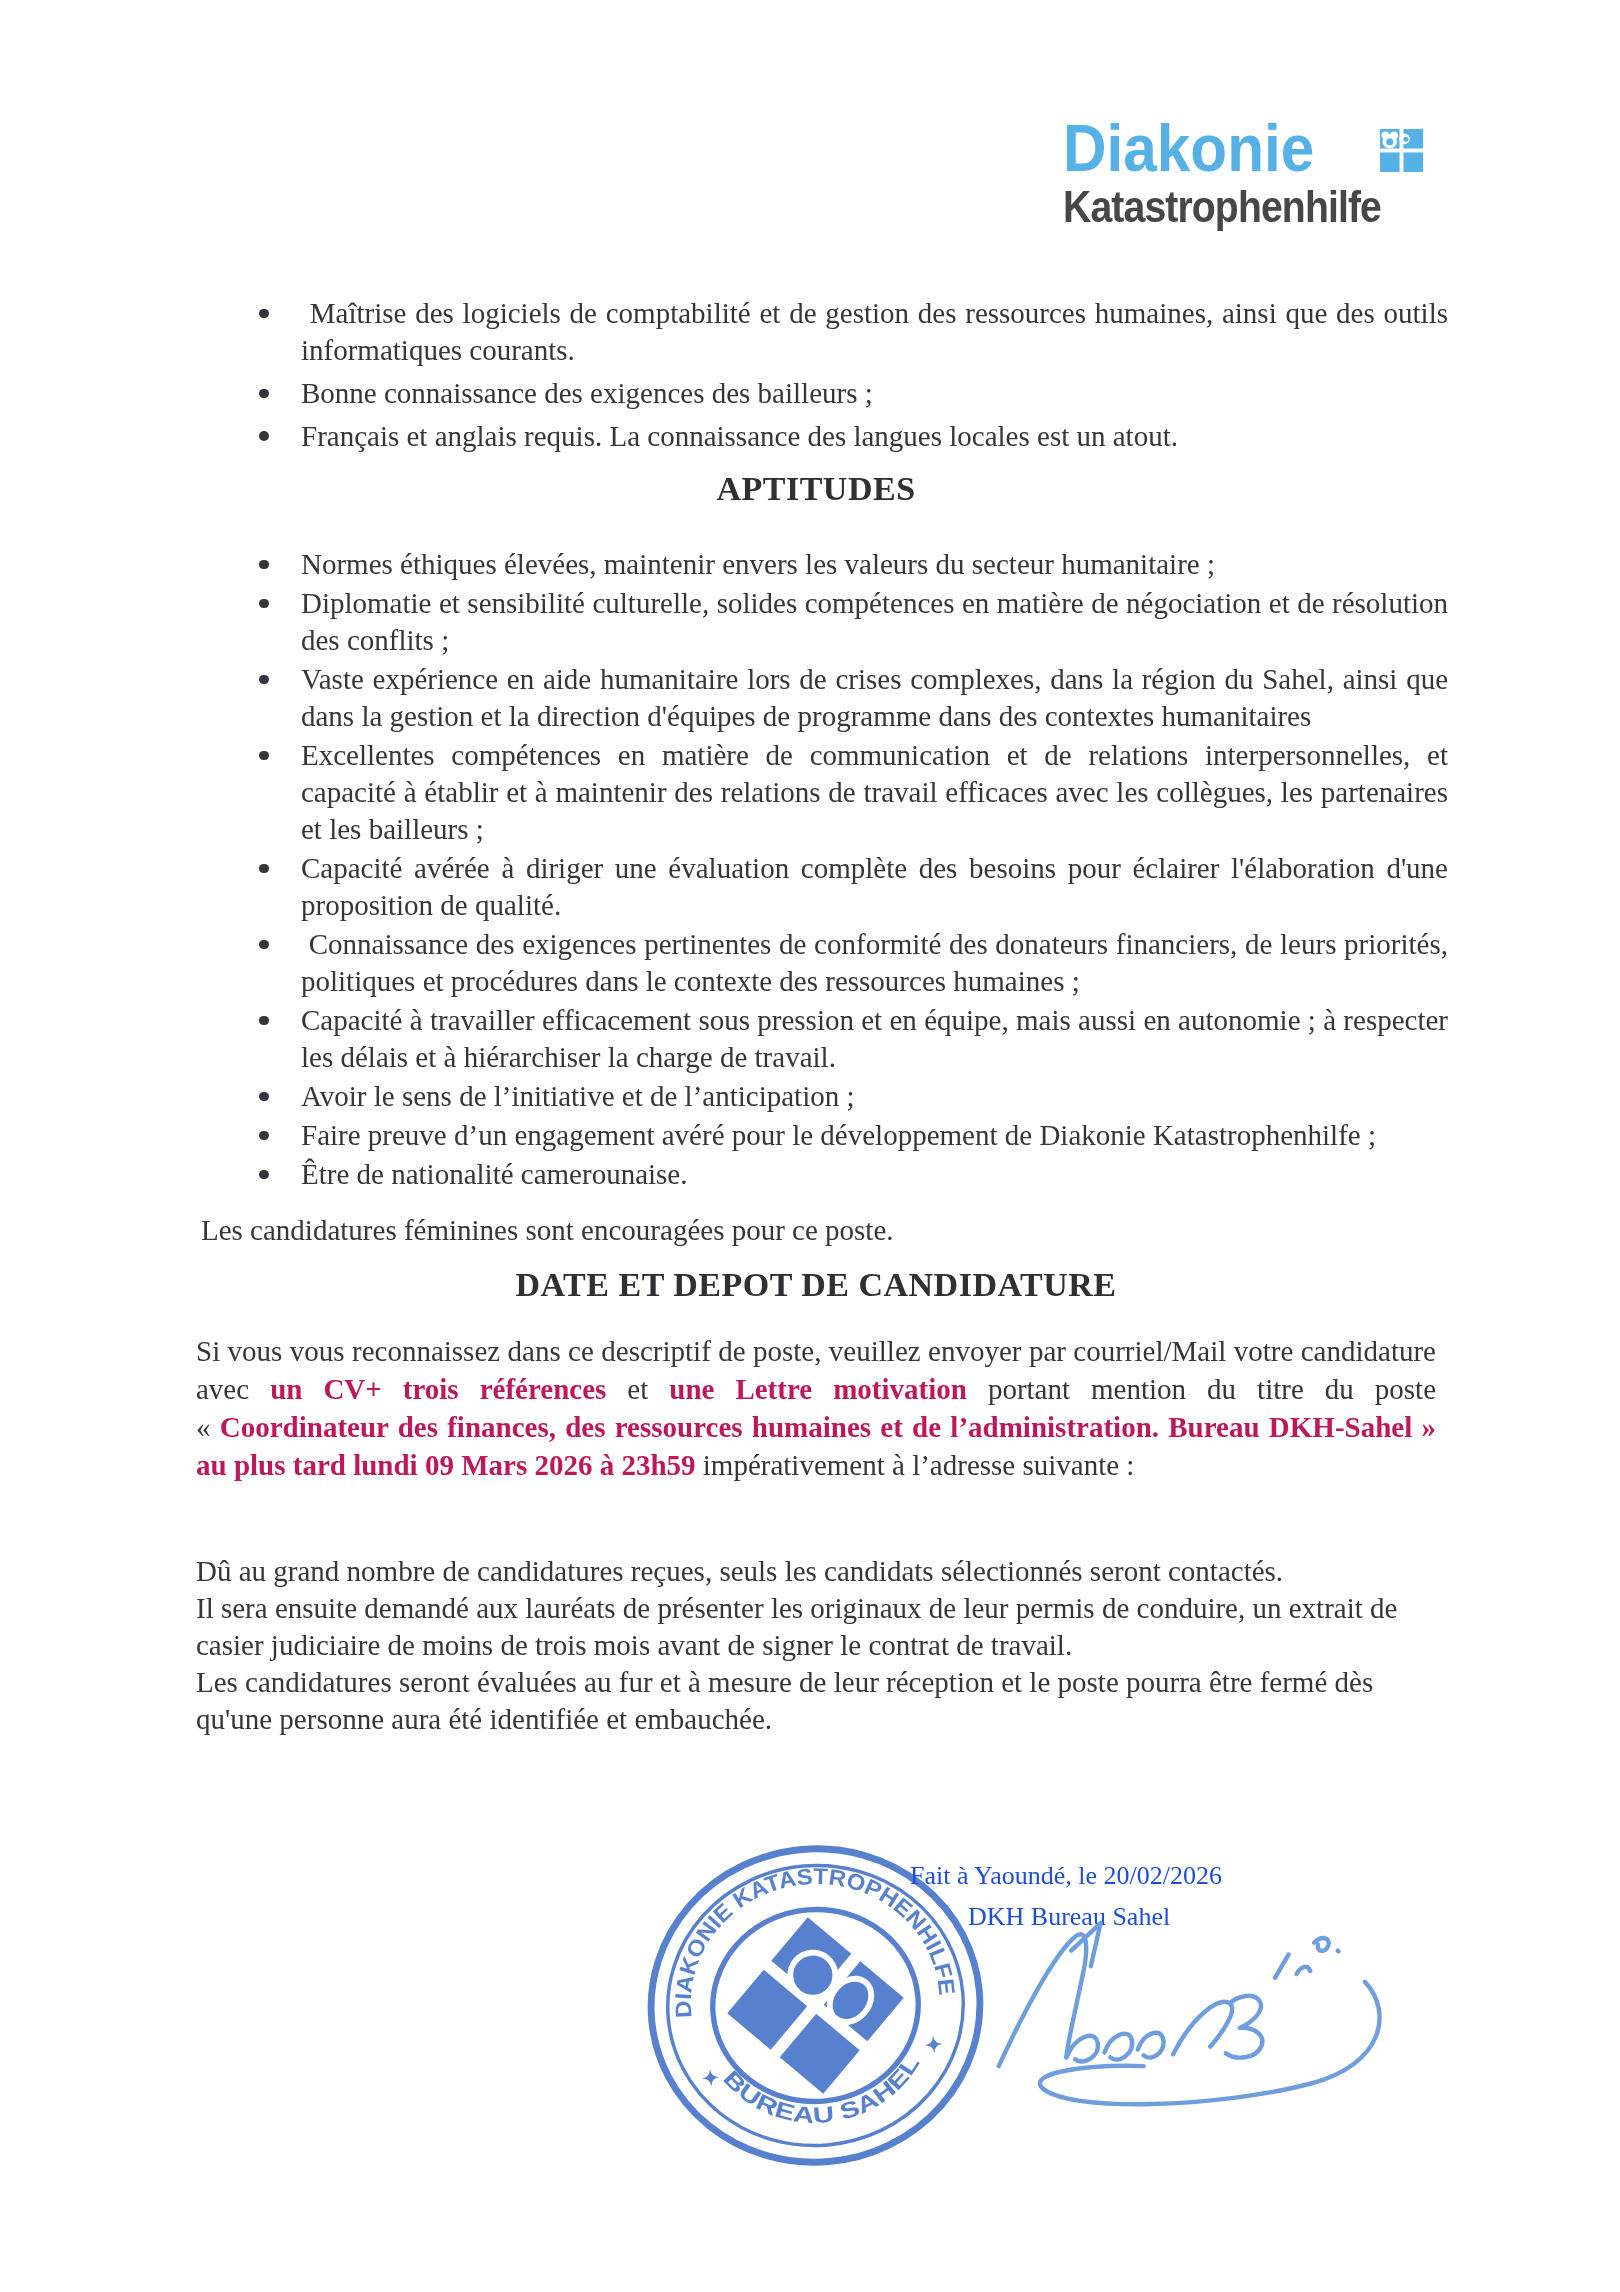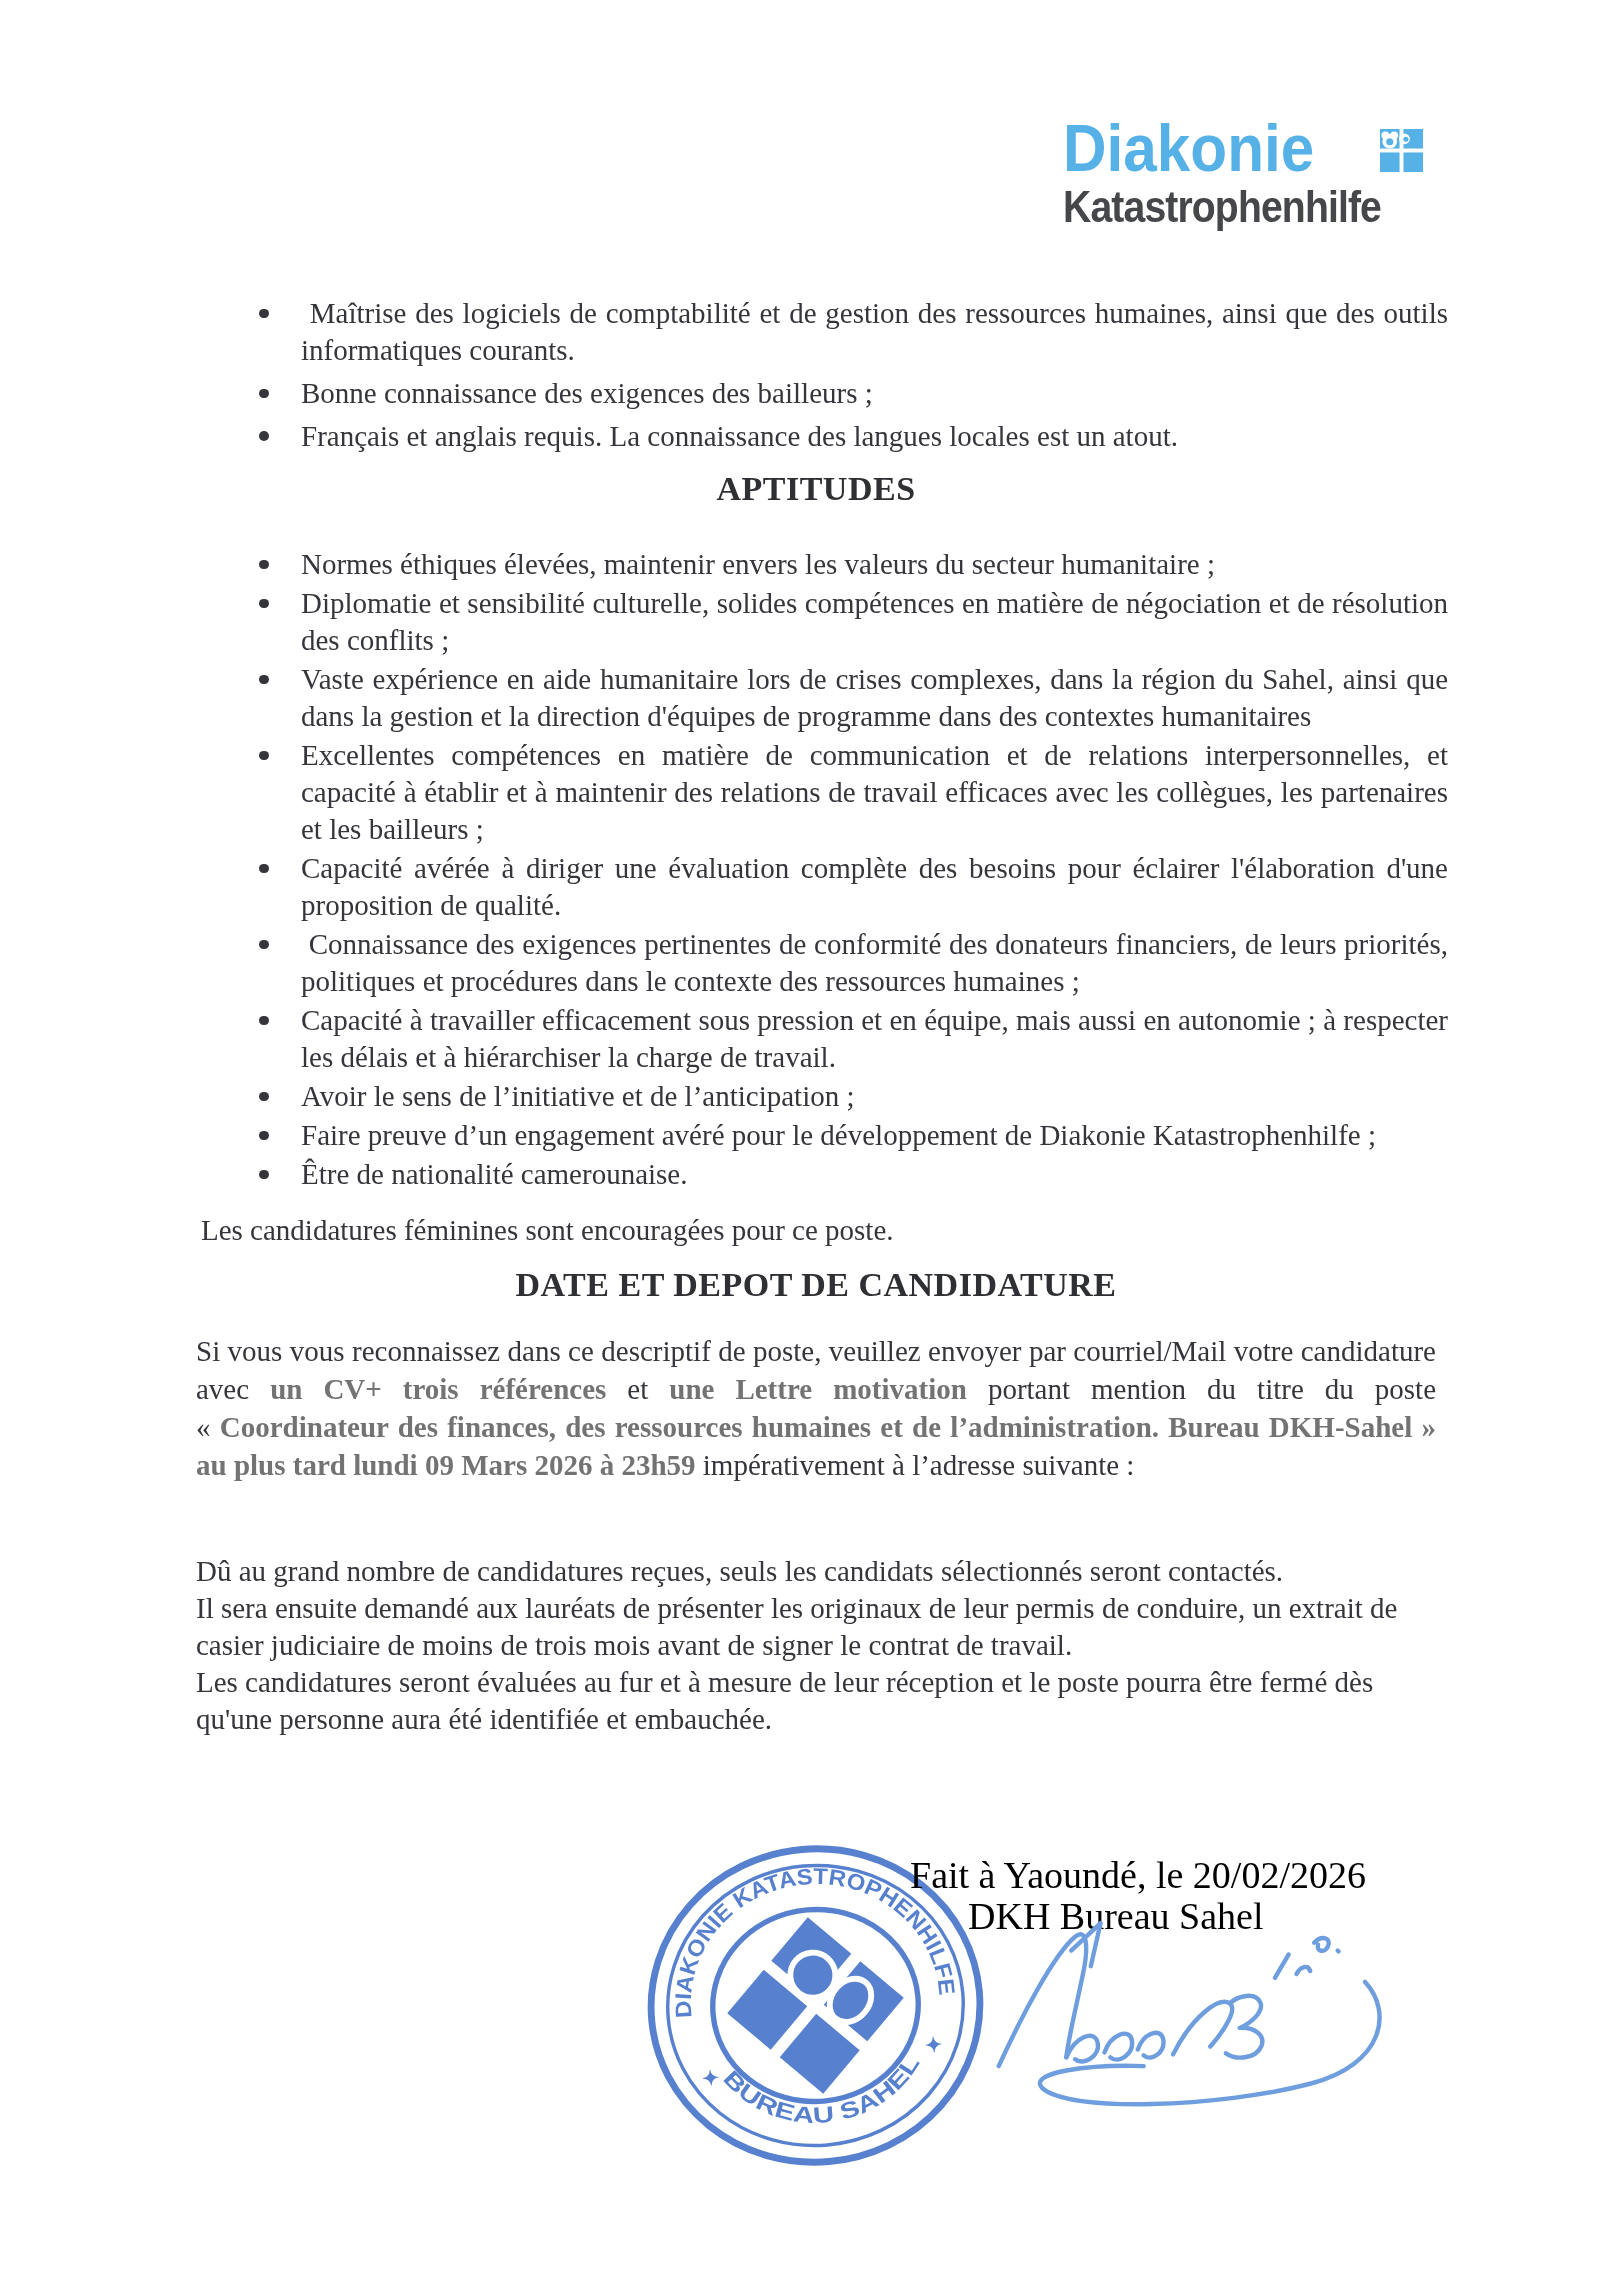--- a/index.html
+++ b/index.html
@@ -28,31 +28,31 @@
 
   .sec{position:absolute;left:196px;width:1240px;margin:0;text-align:center;
        font-size:34px;font-weight:bold;color:#2f3034;letter-spacing:0.5px;}
   #h-aptitudes{top:470px;}
   #h-date{top:1266px;}
 
   #p-women{position:absolute;left:196px;top:1207px;width:1240px;margin:5px;font-size:29px;line-height:37px;}
 
   #p-apply{position:absolute;left:196px;top:1332px;width:1240px;margin:0;
            font-size:29px;line-height:38px;text-align:justify;}
-  #p-apply b{color:#737373;}
+  #p-apply b{color:#be185d;}
 
   #list-email{top:1479px;}
   #list-email li{margin-bottom:0;}
   #list-email li::before{background:#3f72c9;}
   #email-link{color:#4273b8;text-decoration:underline;text-underline-offset:4.9px;}
 
   #closing{position:absolute;left:196px;top:1553px;width:1243px;}
   #closing p{margin:0;font-size:29px;line-height:37px;text-align:left;}
 
-  .signoff{position:absolute;font-size:38px;line-height:37px;color:#000000;}
+  .signoff{position:absolute;font-size:26px;line-height:37px;color:#1d4ed8;}
   #signoff-place{left:910px;top:1857px;}
   #signoff-office{left:968px;top:1898px;}
 
   
   #stamp{position:absolute;left:645px;top:1843px;width:341px;height:325px;}
   #signature{position:absolute;left:985px;top:1917px;width:431px;height:214px;}
   #artifact{position:absolute;left:882px;top:2250px;width:490px;height:31px;}
   .stamp-text{font-family:"Liberation Sans",sans-serif;font-weight:bold;}
 </style>
 </head>

